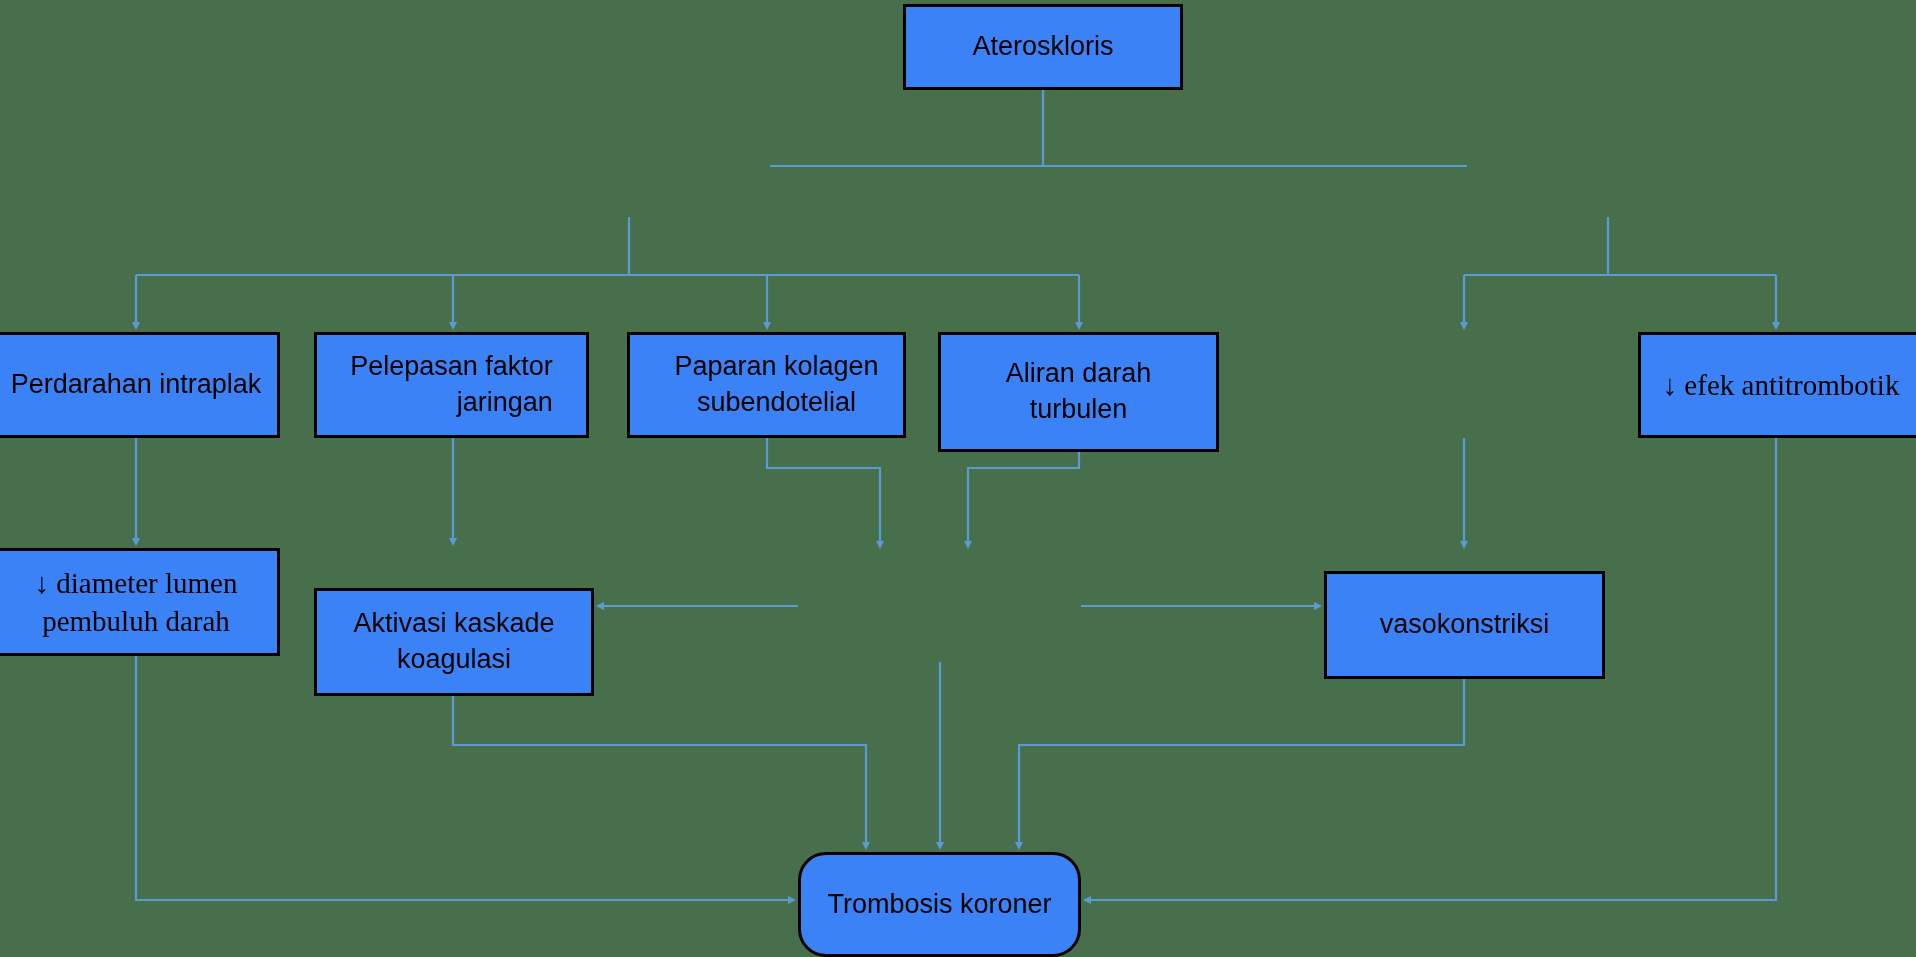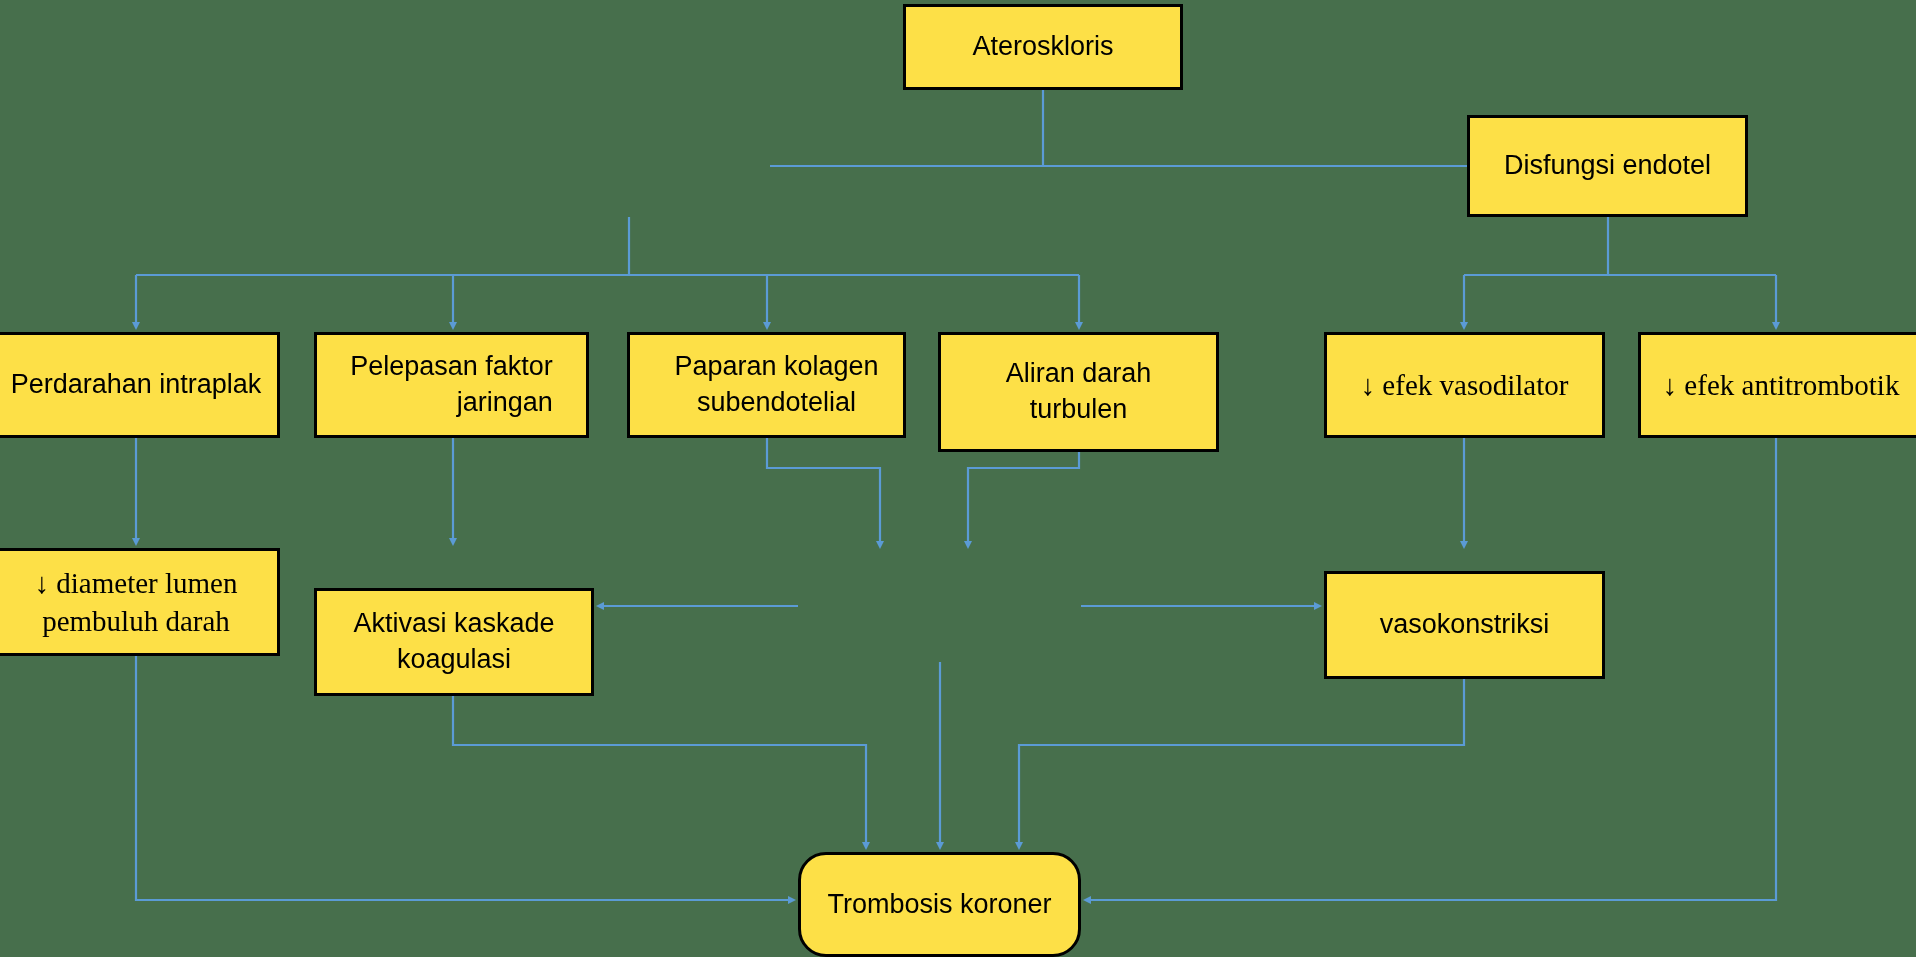--- a/index.html
+++ b/index.html
@@ -22,21 +22,21 @@
     position: absolute;
     left: 0;
     top: 0;
     width: 1916px;
     height: 957px;
     pointer-events: none;
   }
   .node {
     position: absolute;
     box-sizing: border-box;
-    background: #fde047;
+    background: #3b82f6;
     border: 3px solid #000000;
     display: flex;
     align-items: center;
     justify-content: center;
     text-align: center;
     color: #000000;
     line-height: 1.32;
     padding: 2px 6px;
     z-index: 2;
   }
@@ -98,46 +98,40 @@
 
       <path d="M1776,438 L1776,900 L1087,900" marker-end="url(#ah)"></path>
     </g>
   </svg>
 
   <div class="node sans" style="left:903px; top:4px; width:280px; height:86px;">
     <span class="lbl">Ateroskloris</span>
   </div>
 
 
-  <div class="node sans" style="left:1467px; top:115px; width:281px; height:102px;">
-    <span class="lbl">Disfungsi endotel</span>
-  </div>
 
   <div class="node sans" style="left:-8px; top:332px; width:288px; height:106px;">
     <span class="lbl">Perdarahan intraplak</span>
   </div>
 
   <div class="node sans" style="left:314px; top:332px; width:275px; height:106px;text-align:right;">
     <span class="lbl">Pelepasan faktor
 jaringan</span>
   </div>
 
   <div class="node sans" style="left:627px; top:332px; width:279px; height:106px;padding-left:26px;">
     <span class="lbl">Paparan kolagen
 subendotelial</span>
   </div>
 
   <div class="node sans" style="left:938px; top:332px; width:281px; height:120px;">
     <span class="lbl">Aliran darah
 turbulen</span>
   </div>
 
-  <div class="node serif" style="left:1324px; top:332px; width:281px; height:106px;">
-    <span class="lbl">↓ efek vasodilator</span>
-  </div>
 
   <div class="node serif" style="left:1638px; top:332px; width:286px; height:106px;">
     <span class="lbl">↓ efek antitrombotik</span>
   </div>
 
   <div class="node serif" style="left:-8px; top:548px; width:288px; height:108px;">
     <span class="lbl">↓ diameter lumen
 pembuluh darah</span>
   </div>
 

